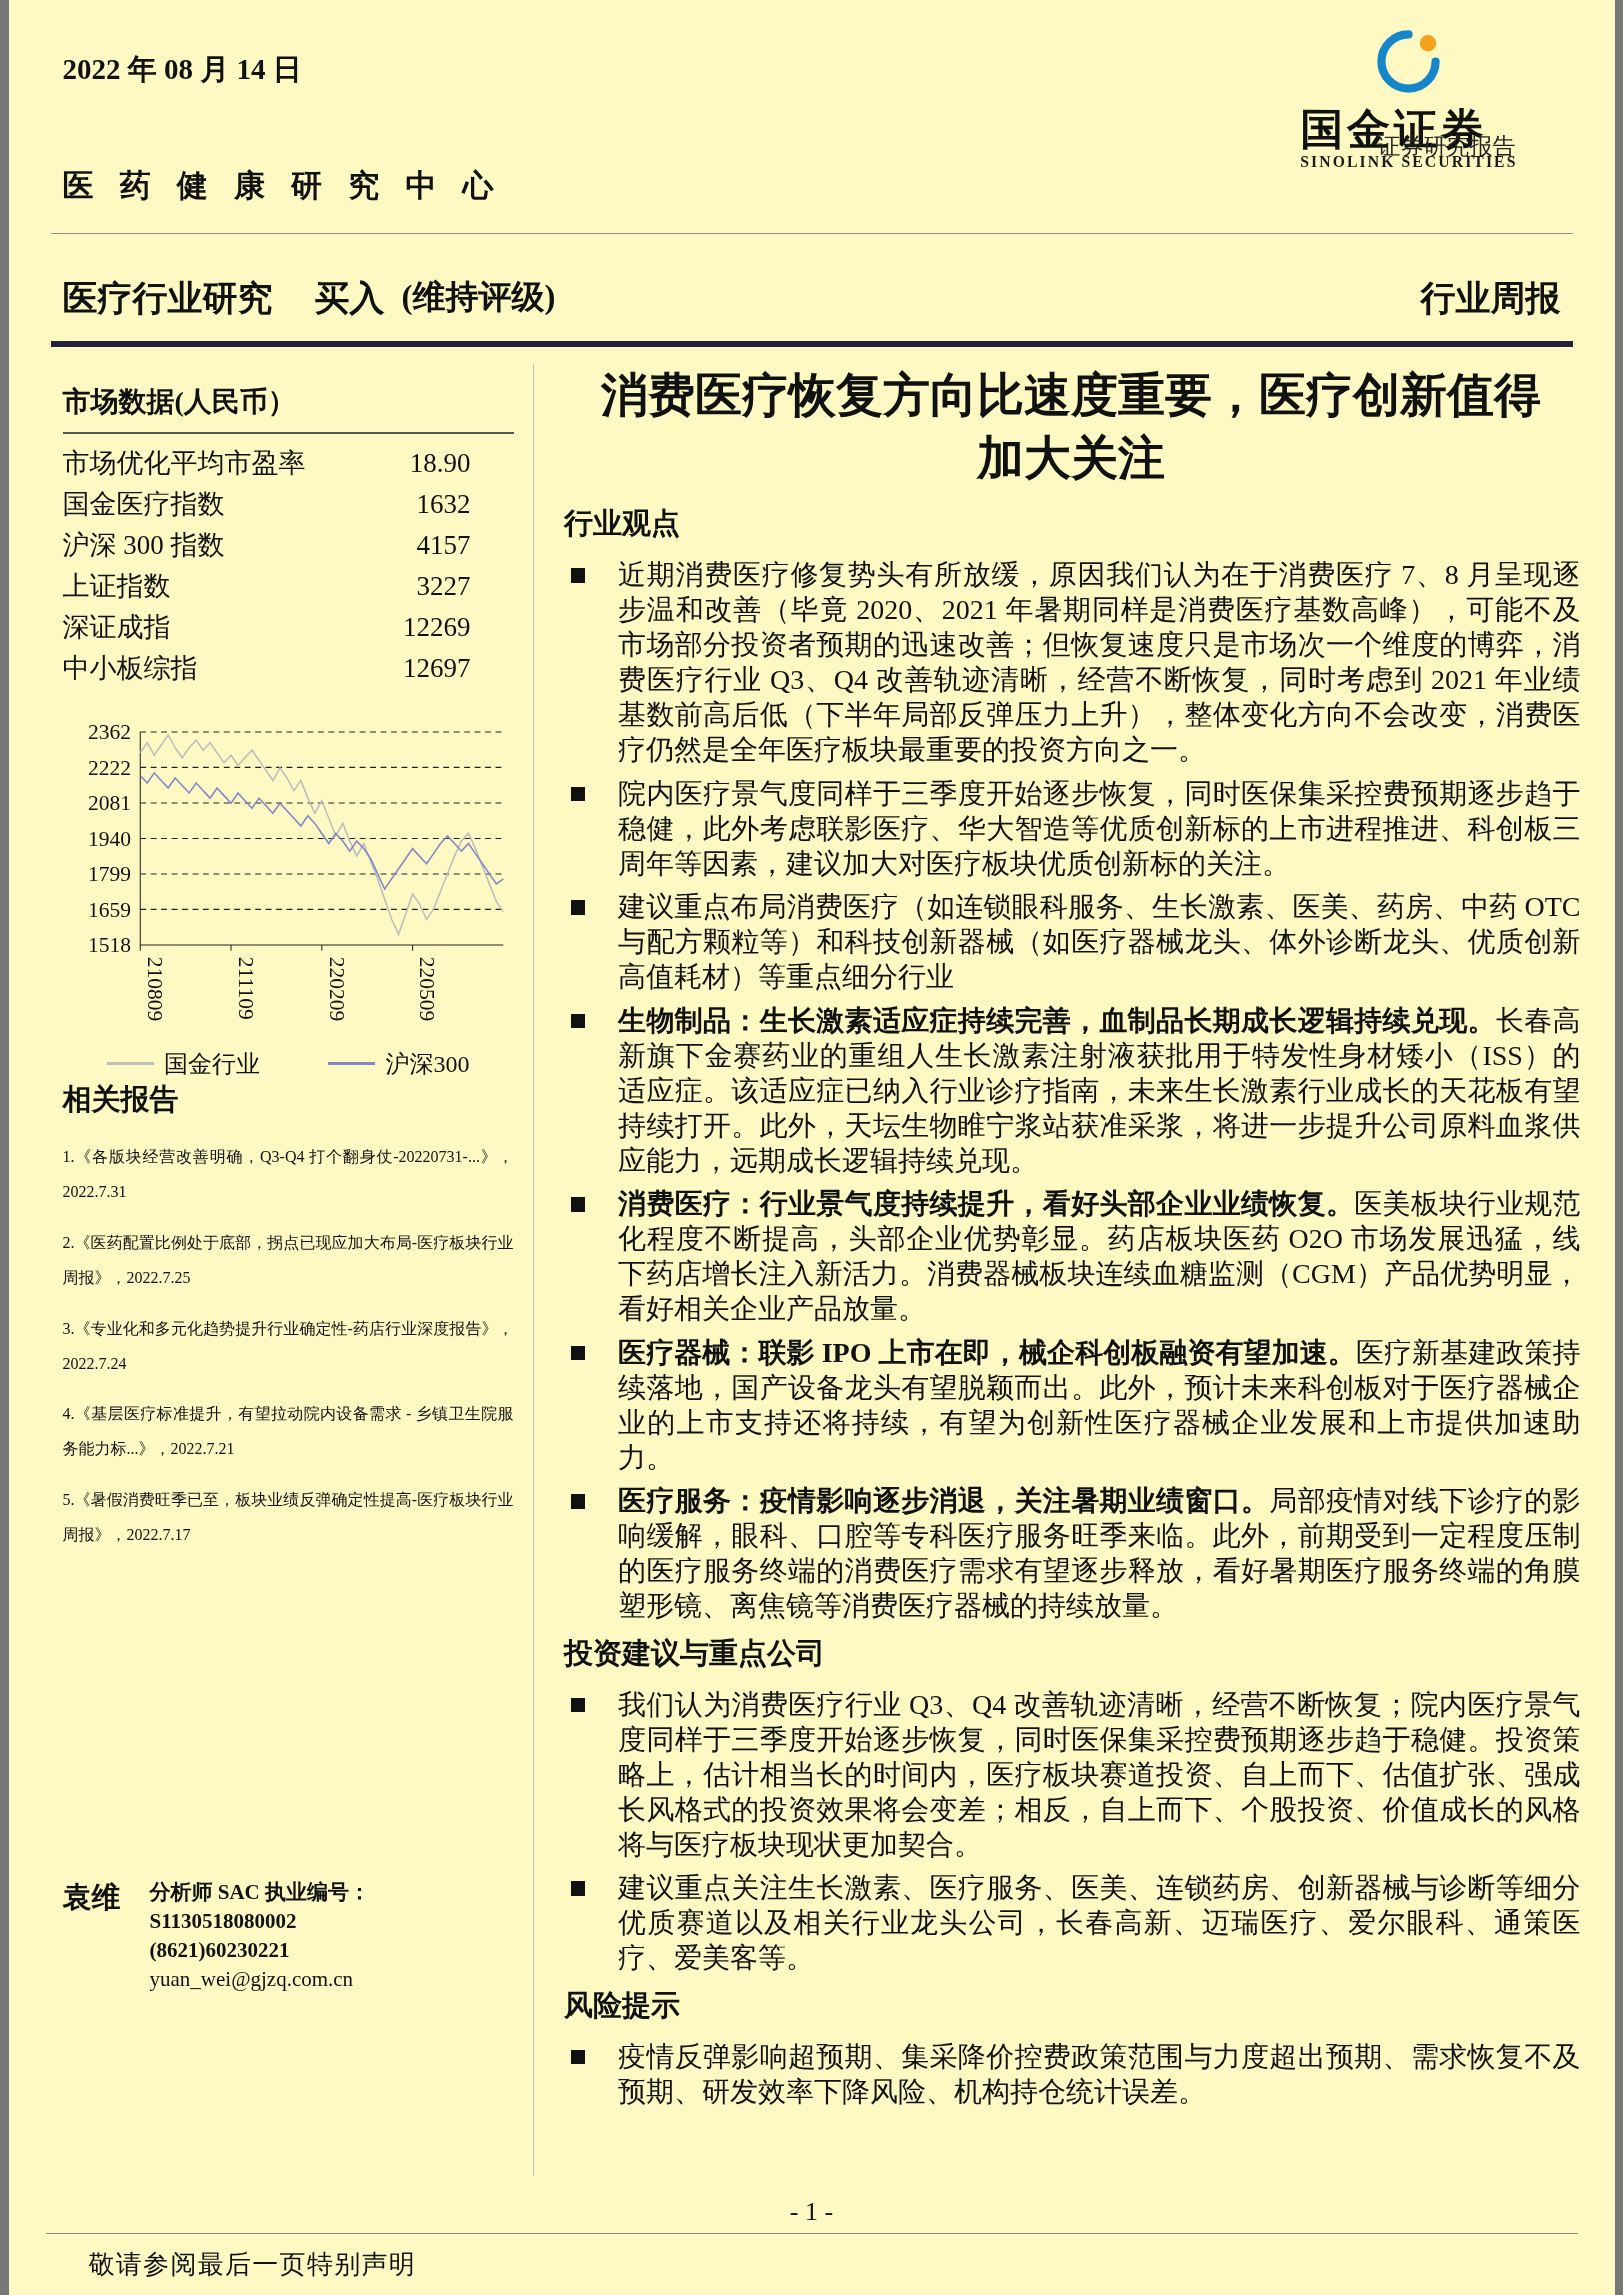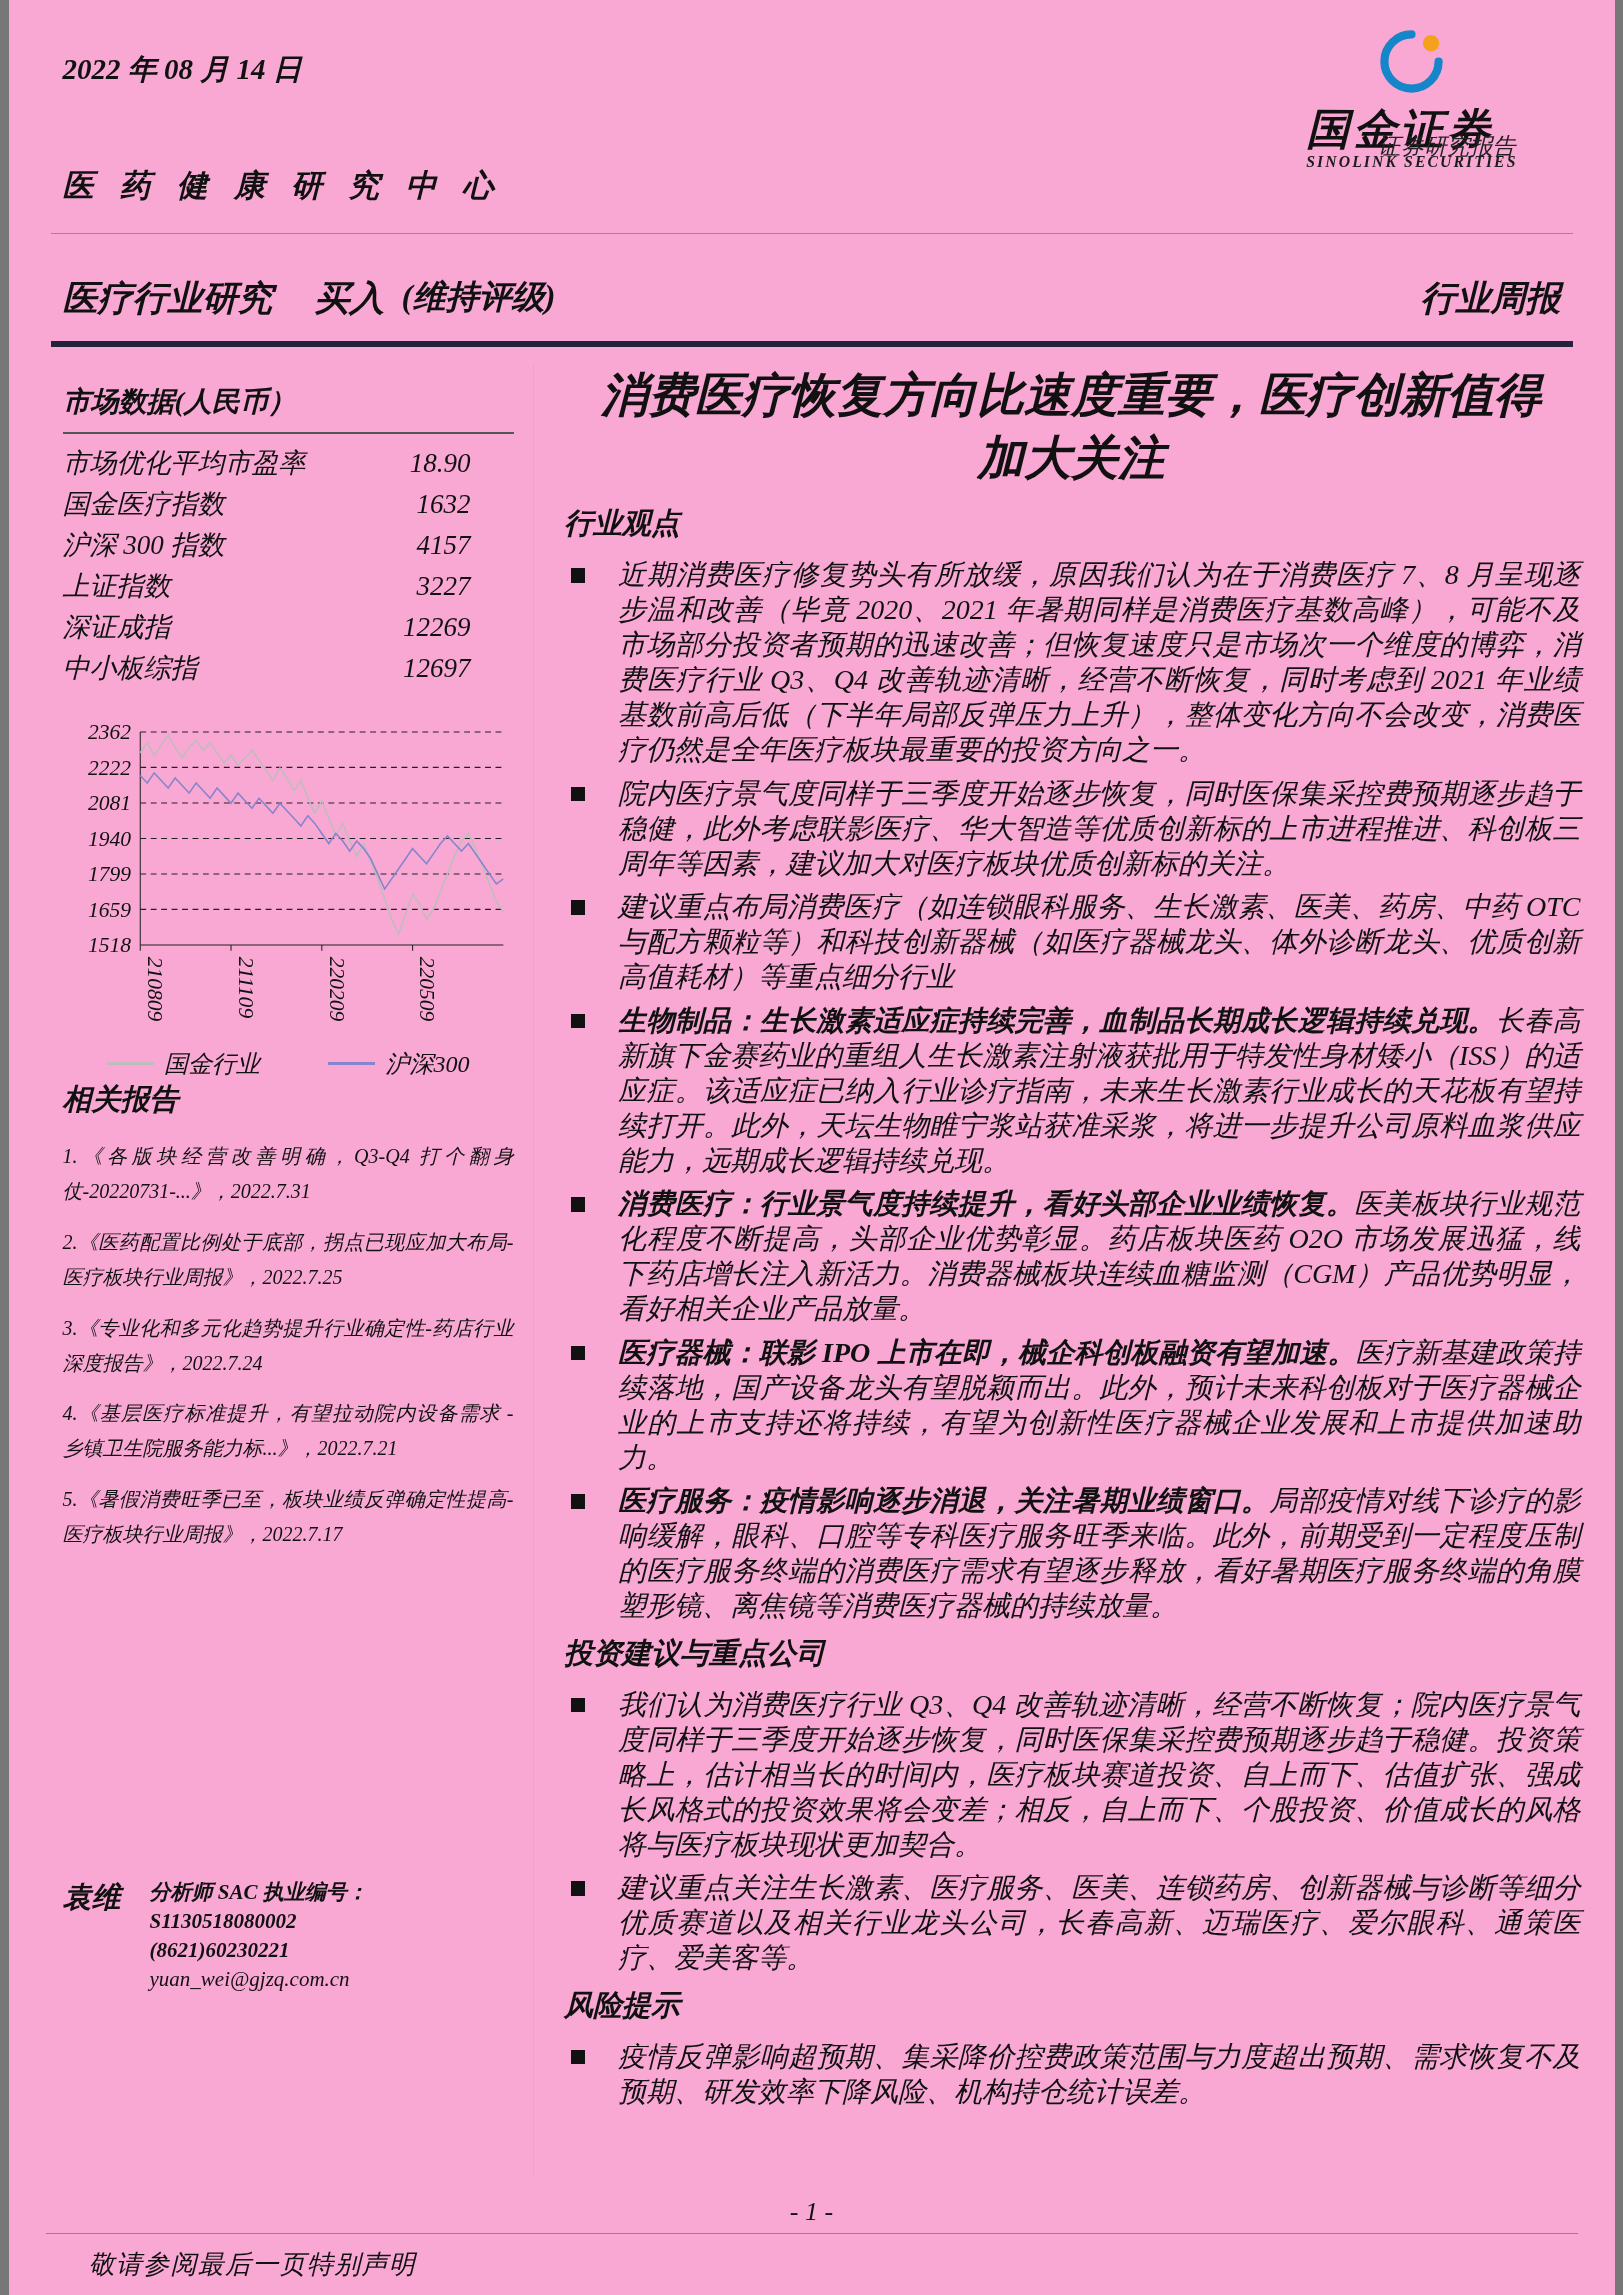--- a/index.html
+++ b/index.html
@@ -1,21 +1,21 @@
 <!DOCTYPE html>
 <html style="font-size:10.5px"><head>
 <meta charset="utf-8">
 <style>
   * { margin:0; padding:0; box-sizing:border-box; }
   html,body { background:#777; }
   .page {
     position:relative; width:1606px; height:2295px;
-    background:#f9a8d4; color:#111;
+    background:#fef9c3; color:#111;
     font-family:"Liberation Serif","DejaVu Serif",serif;
-    overflow:hidden; margin:0 auto;font-style:italic;
+    overflow:hidden; margin:0 auto;
   }
   
   .date { position:absolute; left:54px; top:50px; font-size:29px; font-weight:bold; }
   .brand { position:absolute; right:97px; top:30px; display:flex; align-items:center; gap:13px;flex-direction:column; }
   .brand-text { display:flex; flex-direction:column; }
   .brand-cn { font-size:43px; font-weight:bold; letter-spacing:3.9px; line-height:47px; }
   .brand-en { font-size:15.7px; font-weight:bold; letter-spacing:2.1px; color:#1c1c1c; }
   .report-label { position:absolute; right:99px; top:131px; font-size:23px; color:#222; }
   .center-name { position:absolute; left:54px; top:165px; font-size:31px; font-weight:bold; letter-spacing:9.2px; }
   .rule-thin { position:absolute; left:42px; right:42px; top:233px; height:1.3px; background:#8f8f8f; }
@@ -31,21 +31,21 @@
   .leftcol { position:absolute; left:54px; top:383px; width:451px; }
   .market-title { font-size:28px; font-weight:bold; padding-bottom:11px; border-bottom:2px solid #555; margin-bottom:9.2px; }
   .mrow { display:flex; justify-content:space-between; font-size:27px; line-height:41px; padding-right:43px; }
   .chart-wrap { margin-top:30px; }
   .legend { display:flex; justify-content:center; gap:68px; font-size:24px; margin-top:6.5px; }
   .lg-item { display:flex; align-items:center; }
   .lg-line { display:inline-block; width:47px; height:2.6px; margin-right:10.5px; }
   .tick { font-size:33px; fill:#111; font-family:"Liberation Serif","DejaVu Serif",serif; }
   .reports { }
   .reports-title { font-size:29px; font-weight:bold; margin-bottom:19.6px; }
-  .report-item { font-size:20px; line-height:35px; margin-bottom:15.7px; text-align:justify; }
+  .report-item { font-size:16px; line-height:35px; margin-bottom:15.7px; text-align:justify; }
   .analyst { position:absolute; left:54px; top:1878px; width:458px; display:flex; gap:29px; }
   .analyst-name { font-size:29px; font-weight:bold; white-space:nowrap; }
   .analyst-info { font-size:21px; line-height:29px; width:327px; }
   .analyst-info .b { font-weight:bold; }
 
   
   .rightcol { position:absolute; left:553px; top:364px; width:1019px; }
   .main-title { font-size:47px; font-weight:bold; text-align:center; line-height:63px; }
   .sections { margin-top:14.4px; }
   .sec-head { font-size:29px; font-weight:bold; margin:10.5px 0 13px 2.6px; }

